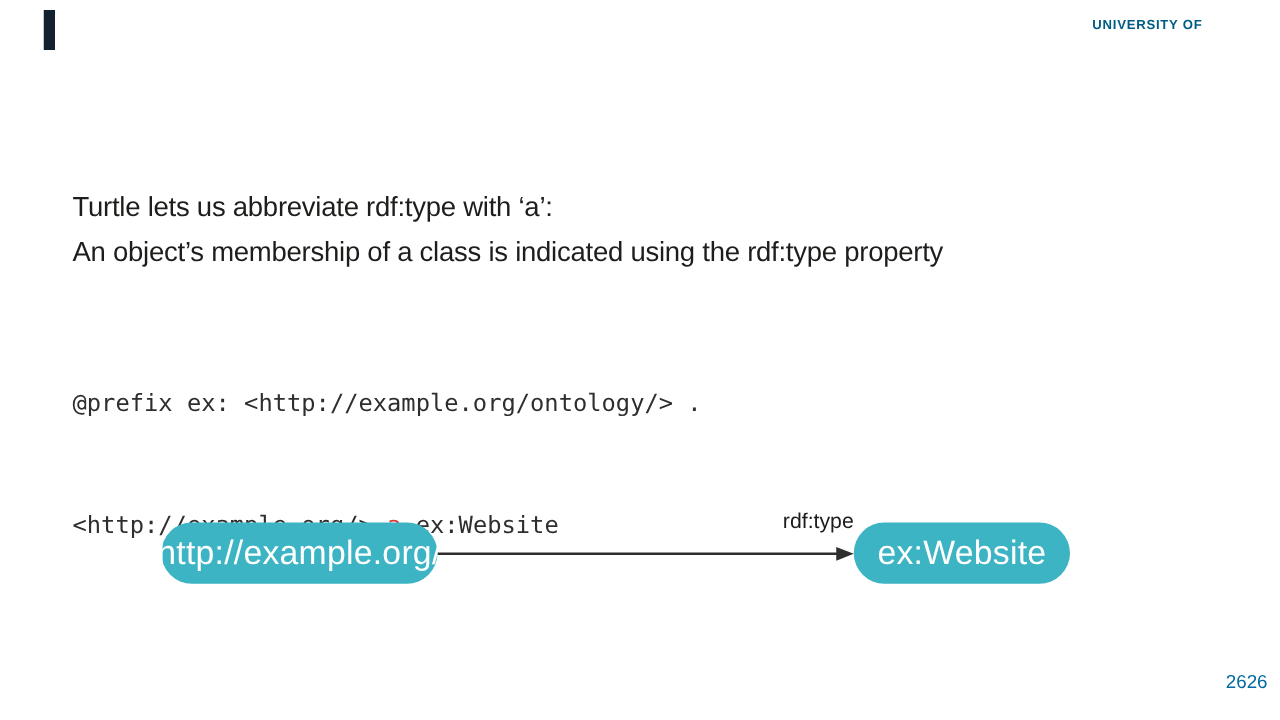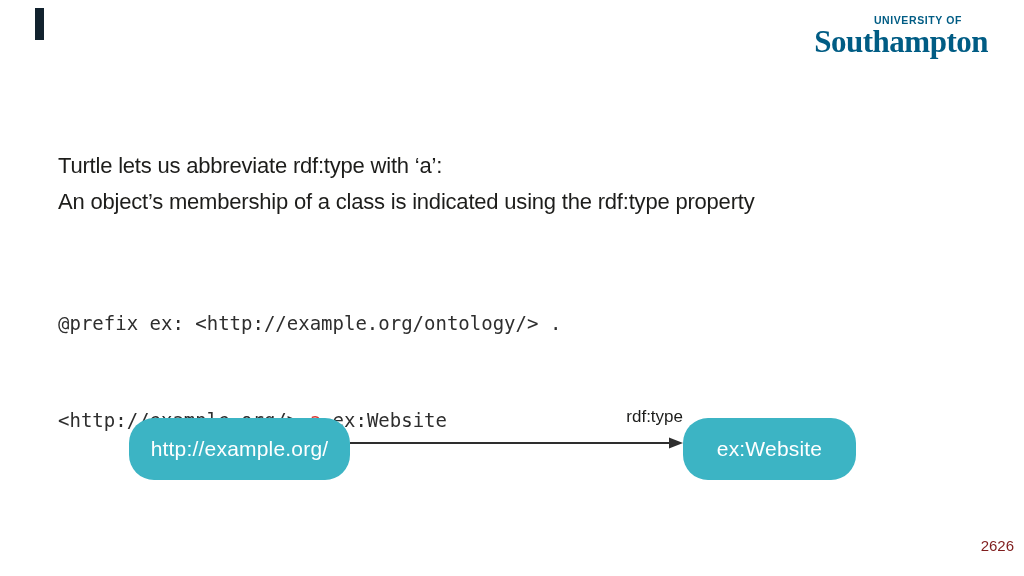--- a/index.html
+++ b/index.html
@@ -63,25 +63,25 @@
     font-family: "DejaVu Sans Mono", monospace;
     font-size: 19px;
     line-height: 26px;
     color: #2e2e2e;
     white-space: pre;
   }
   .code-line-2 { margin-top: 19px; }
   .code .kw { color: #da3832; }
   .node {
     position: absolute;
-    height: 62px;
+    height: 49px;
     background: #3cb4c4;
     border-radius: 25px;
     color: #ffffff;
-    font-size: 21px;
+    font-size: 27px;
     display: flex;
     align-items: center;
     justify-content: center;
     letter-spacing: 0.2px;
   }
   .node-subject { left: 129px; top: 418px; width: 221px; }
   .node-object  { left: 683px; top: 418px; width: 173px; }
   .edge-label {
     position: absolute;
     left: 350px; top: 407px;
@@ -91,33 +91,32 @@
     color: #1d1d1b;
   }
   .arrow {
     position: absolute;
     left: 350px; top: 434px;
   }
   .page-number {
     position: absolute;
     right: 10px; top: 537px;
     font-size: 15px;
-    color: #7f1d1d;
+    color: #0369a1;
   }
 </style>
 </head>
 <body>
 
 <div class="slide">
 
   <div class="corner-mark"></div>
 
   <div class="logo">
     <div class="logo-top">UNIVERSITY OF</div>
-    <div class="logo-name">Southampton</div>
   </div>
 
 
   <div class="body-text">
     <div>Turtle lets us abbreviate rdf:type with ‘a’:</div>
     <div>An object’s membership of a class is indicated using the rdf:type property</div>
   </div>
 
   <div class="code">
     <div>@prefix ex: &lt;http://example.org/ontology/&gt; .</div>

